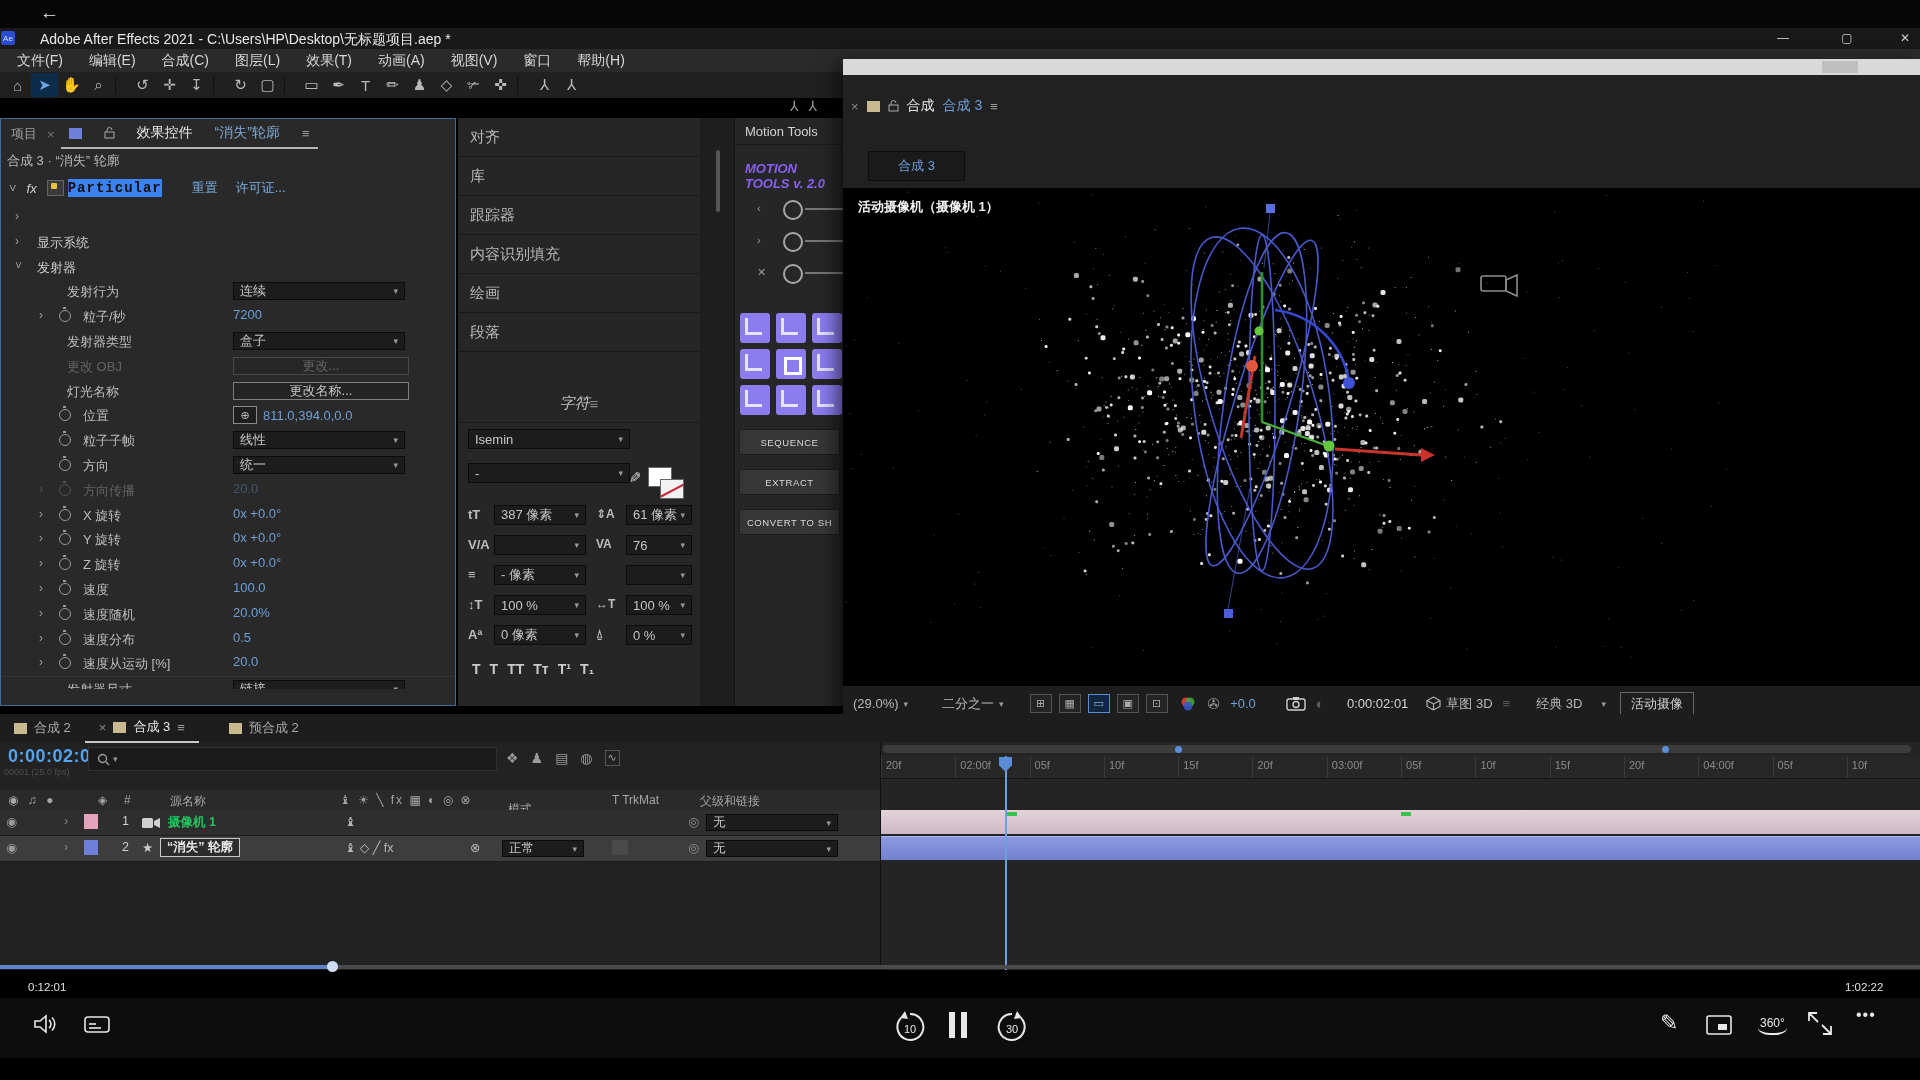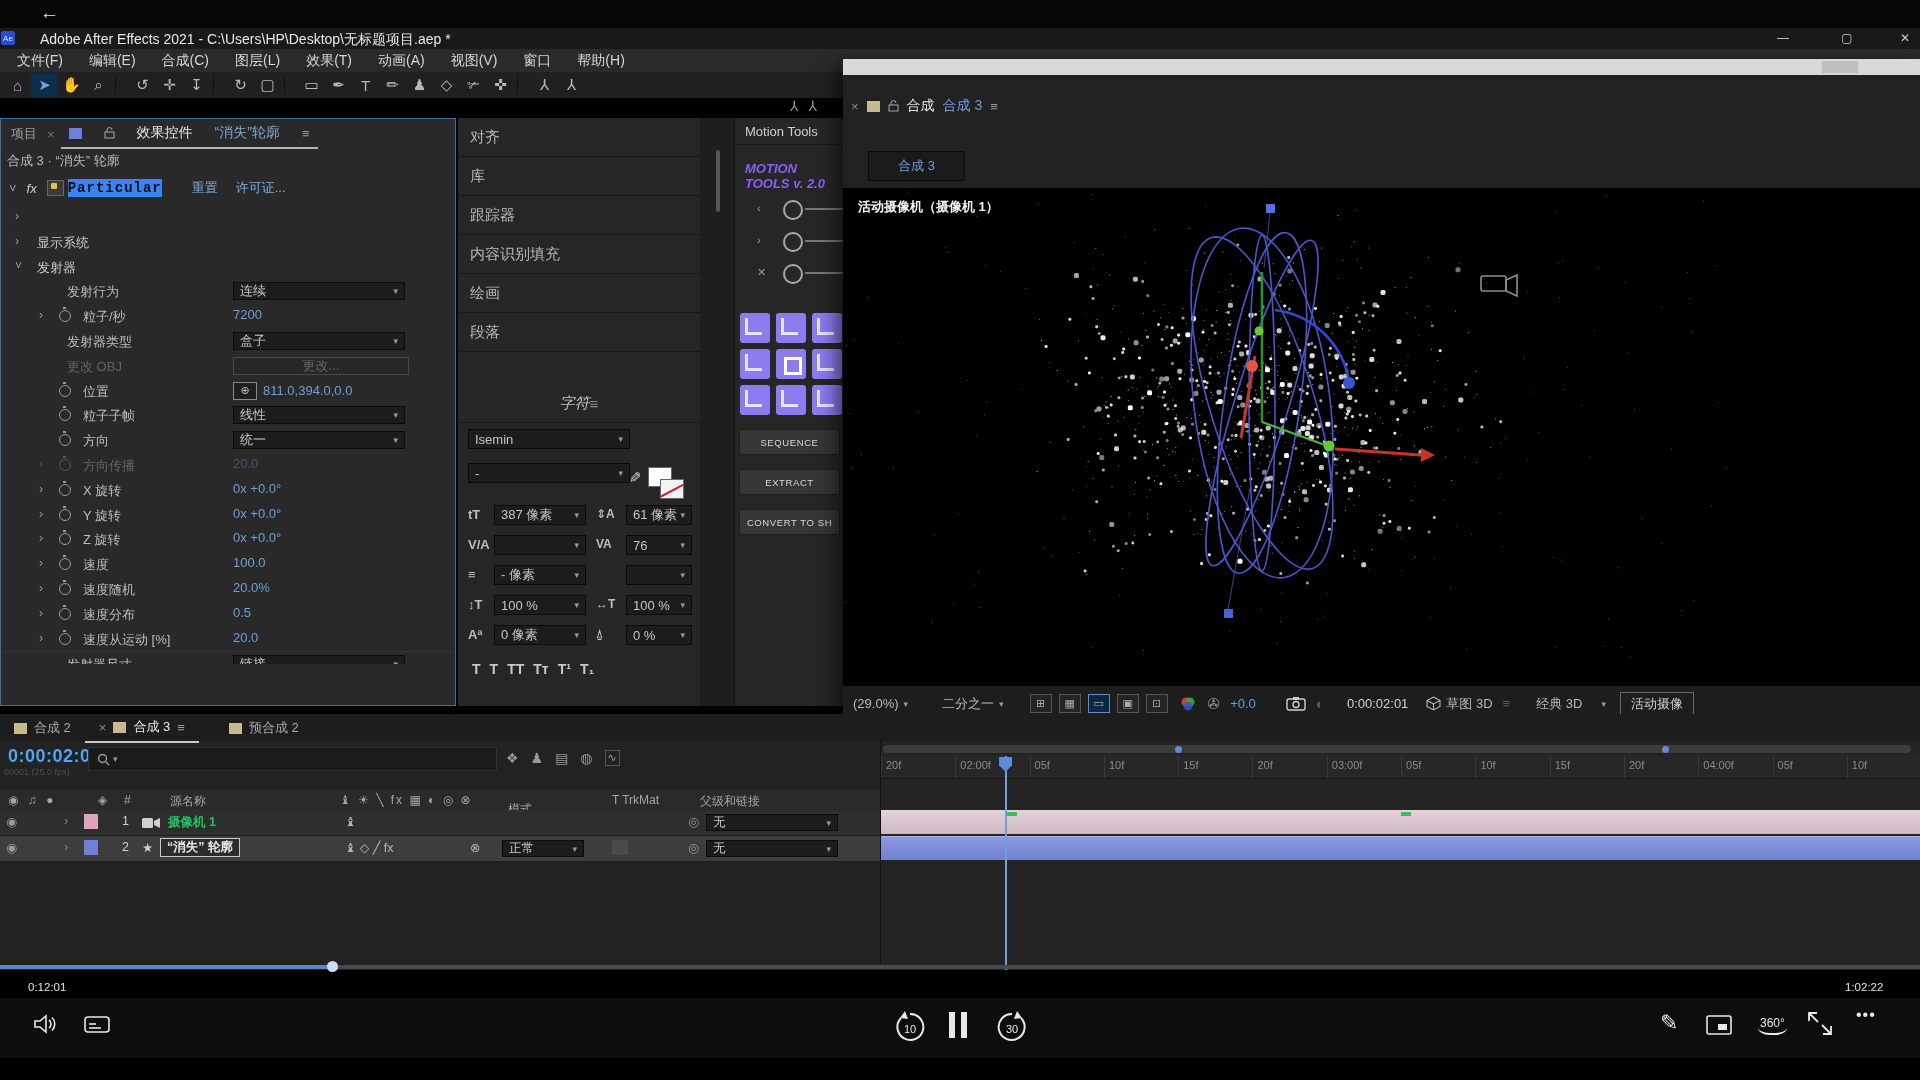--- a/index.html
+++ b/index.html
@@ -302,20 +302,26 @@
           </span>
         </div>
 
         <div class="frow nosw dim">
           <span class="arr"></span>
 
           <span class="lbl nowrap">更改 OBJ</span>
           <span class="val v-btn">更改...</span>
         </div>
 
+        <div class="frow nosw">
+          <span class="arr"></span>
+
+          <span class="lbl nowrap">灯光名称</span>
+          <span class="val v-btn">更改名称...</span>
+        </div>
 
         <div class="frow">
           <span class="arr"></span>
           <span class="sw" style="visibility: visible;"></span>
           <span class="lbl nowrap">位置</span>
           <span class="val v-pos">
             <span class="posbox">⊕</span>
             <span>811.0,394.0,0.0</span>
           </span>
         </div>

